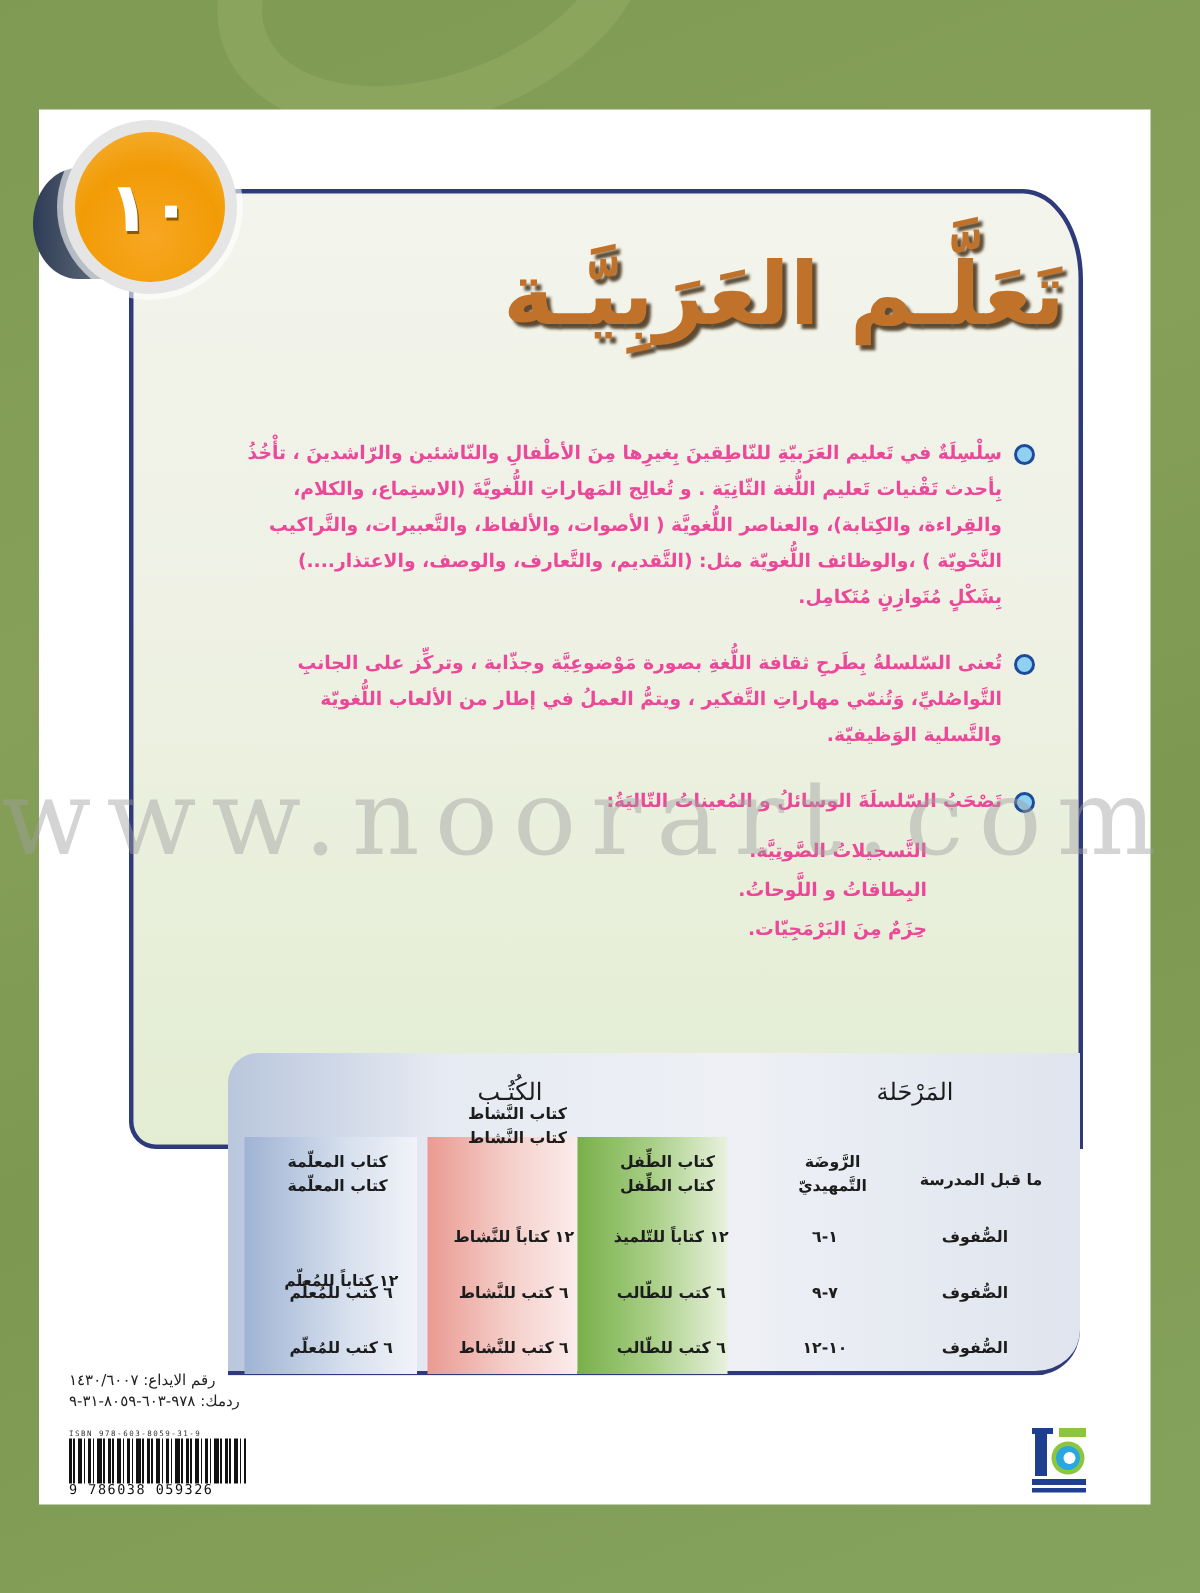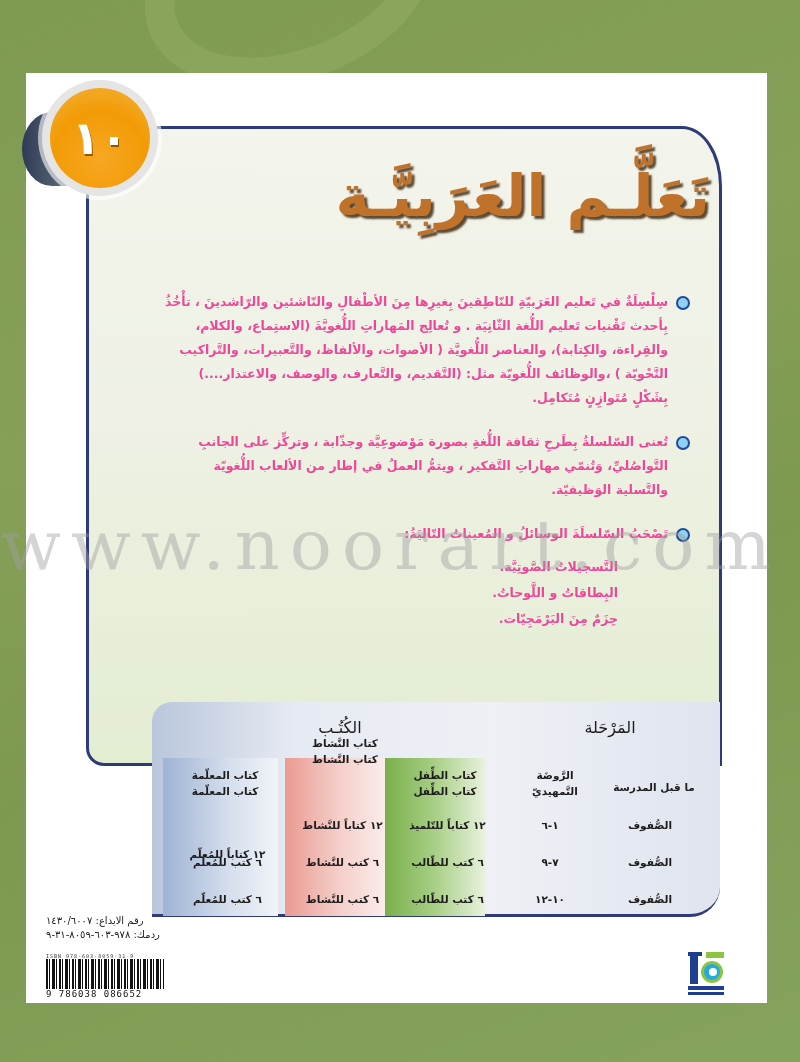--- a/index.html
+++ b/index.html
@@ -189,21 +189,21 @@
 <div class="cell" style="left:295px;top:891px;width:95px;">٦ كتب للنَّشاط</div>
 <div class="cell" style="left:180px;top:891px;width:95px;">٦ كتب للمُعلّم</div>
 
 <div class="meta">
   <div>رقم الايداع: ١٤٣٠/٦٠٠٧</div>
   <div>ردمك: ٩٧٨-٦٠٣-٨٠٥٩-٣١-٩</div>
 </div>
 <div class="barcode-wrap">
   <div class="barcode-top">ISBN 978-603-8059-31-9</div>
   <div class="barcode"></div>
-  <div class="barcode-num">9 786038 086652</div>
+  <div class="barcode-num">9 786038 059326</div>
 </div>
 
 <svg class="logo" viewBox="0 0 42 48">
   <rect x="4" y="4" width="8" height="30" fill="#1e3f8f"></rect>
   <rect x="2" y="2" width="14" height="4" fill="#1e3f8f"></rect>
   <circle cx="26" cy="22" r="11" fill="#8cc640"></circle>
   <circle cx="26" cy="22" r="8" fill="#29a8e0"></circle>
   <circle cx="27" cy="22" r="4" fill="#ffffff"></circle>
   <rect x="20" y="2" width="18" height="6" fill="#8cc640"></rect>
   <rect x="2" y="36" width="36" height="4" fill="#1e3f8f"></rect>

